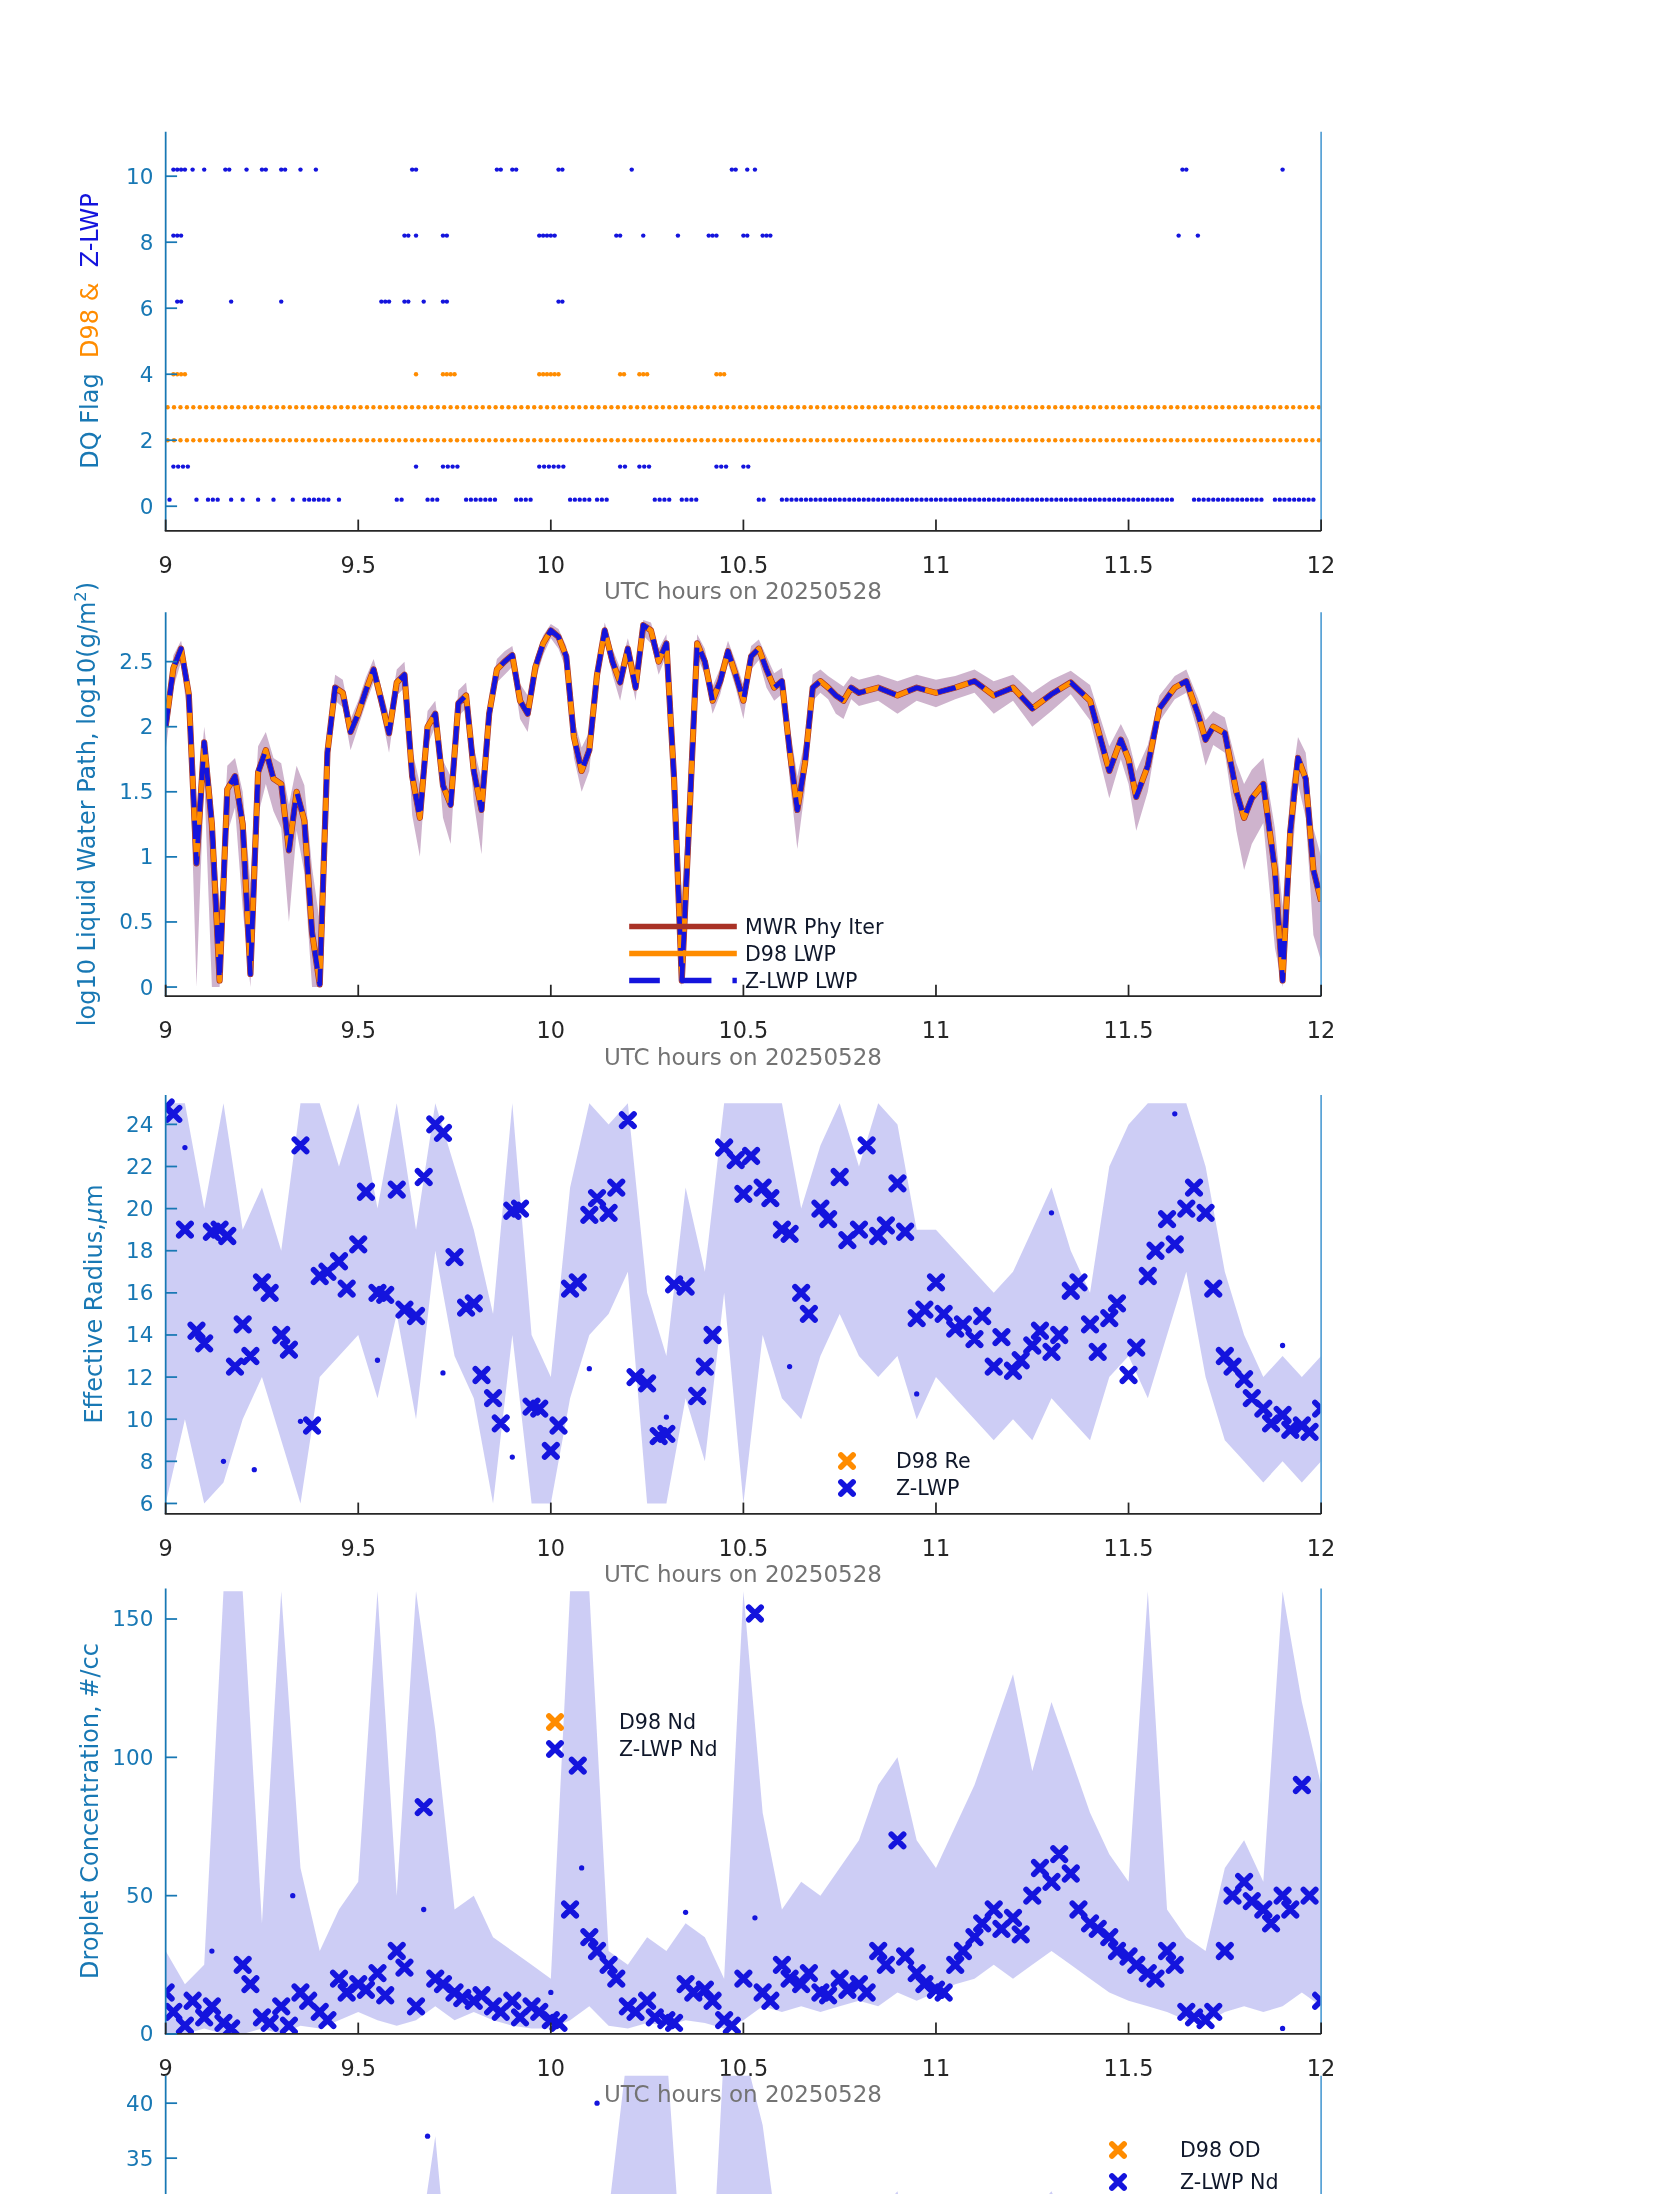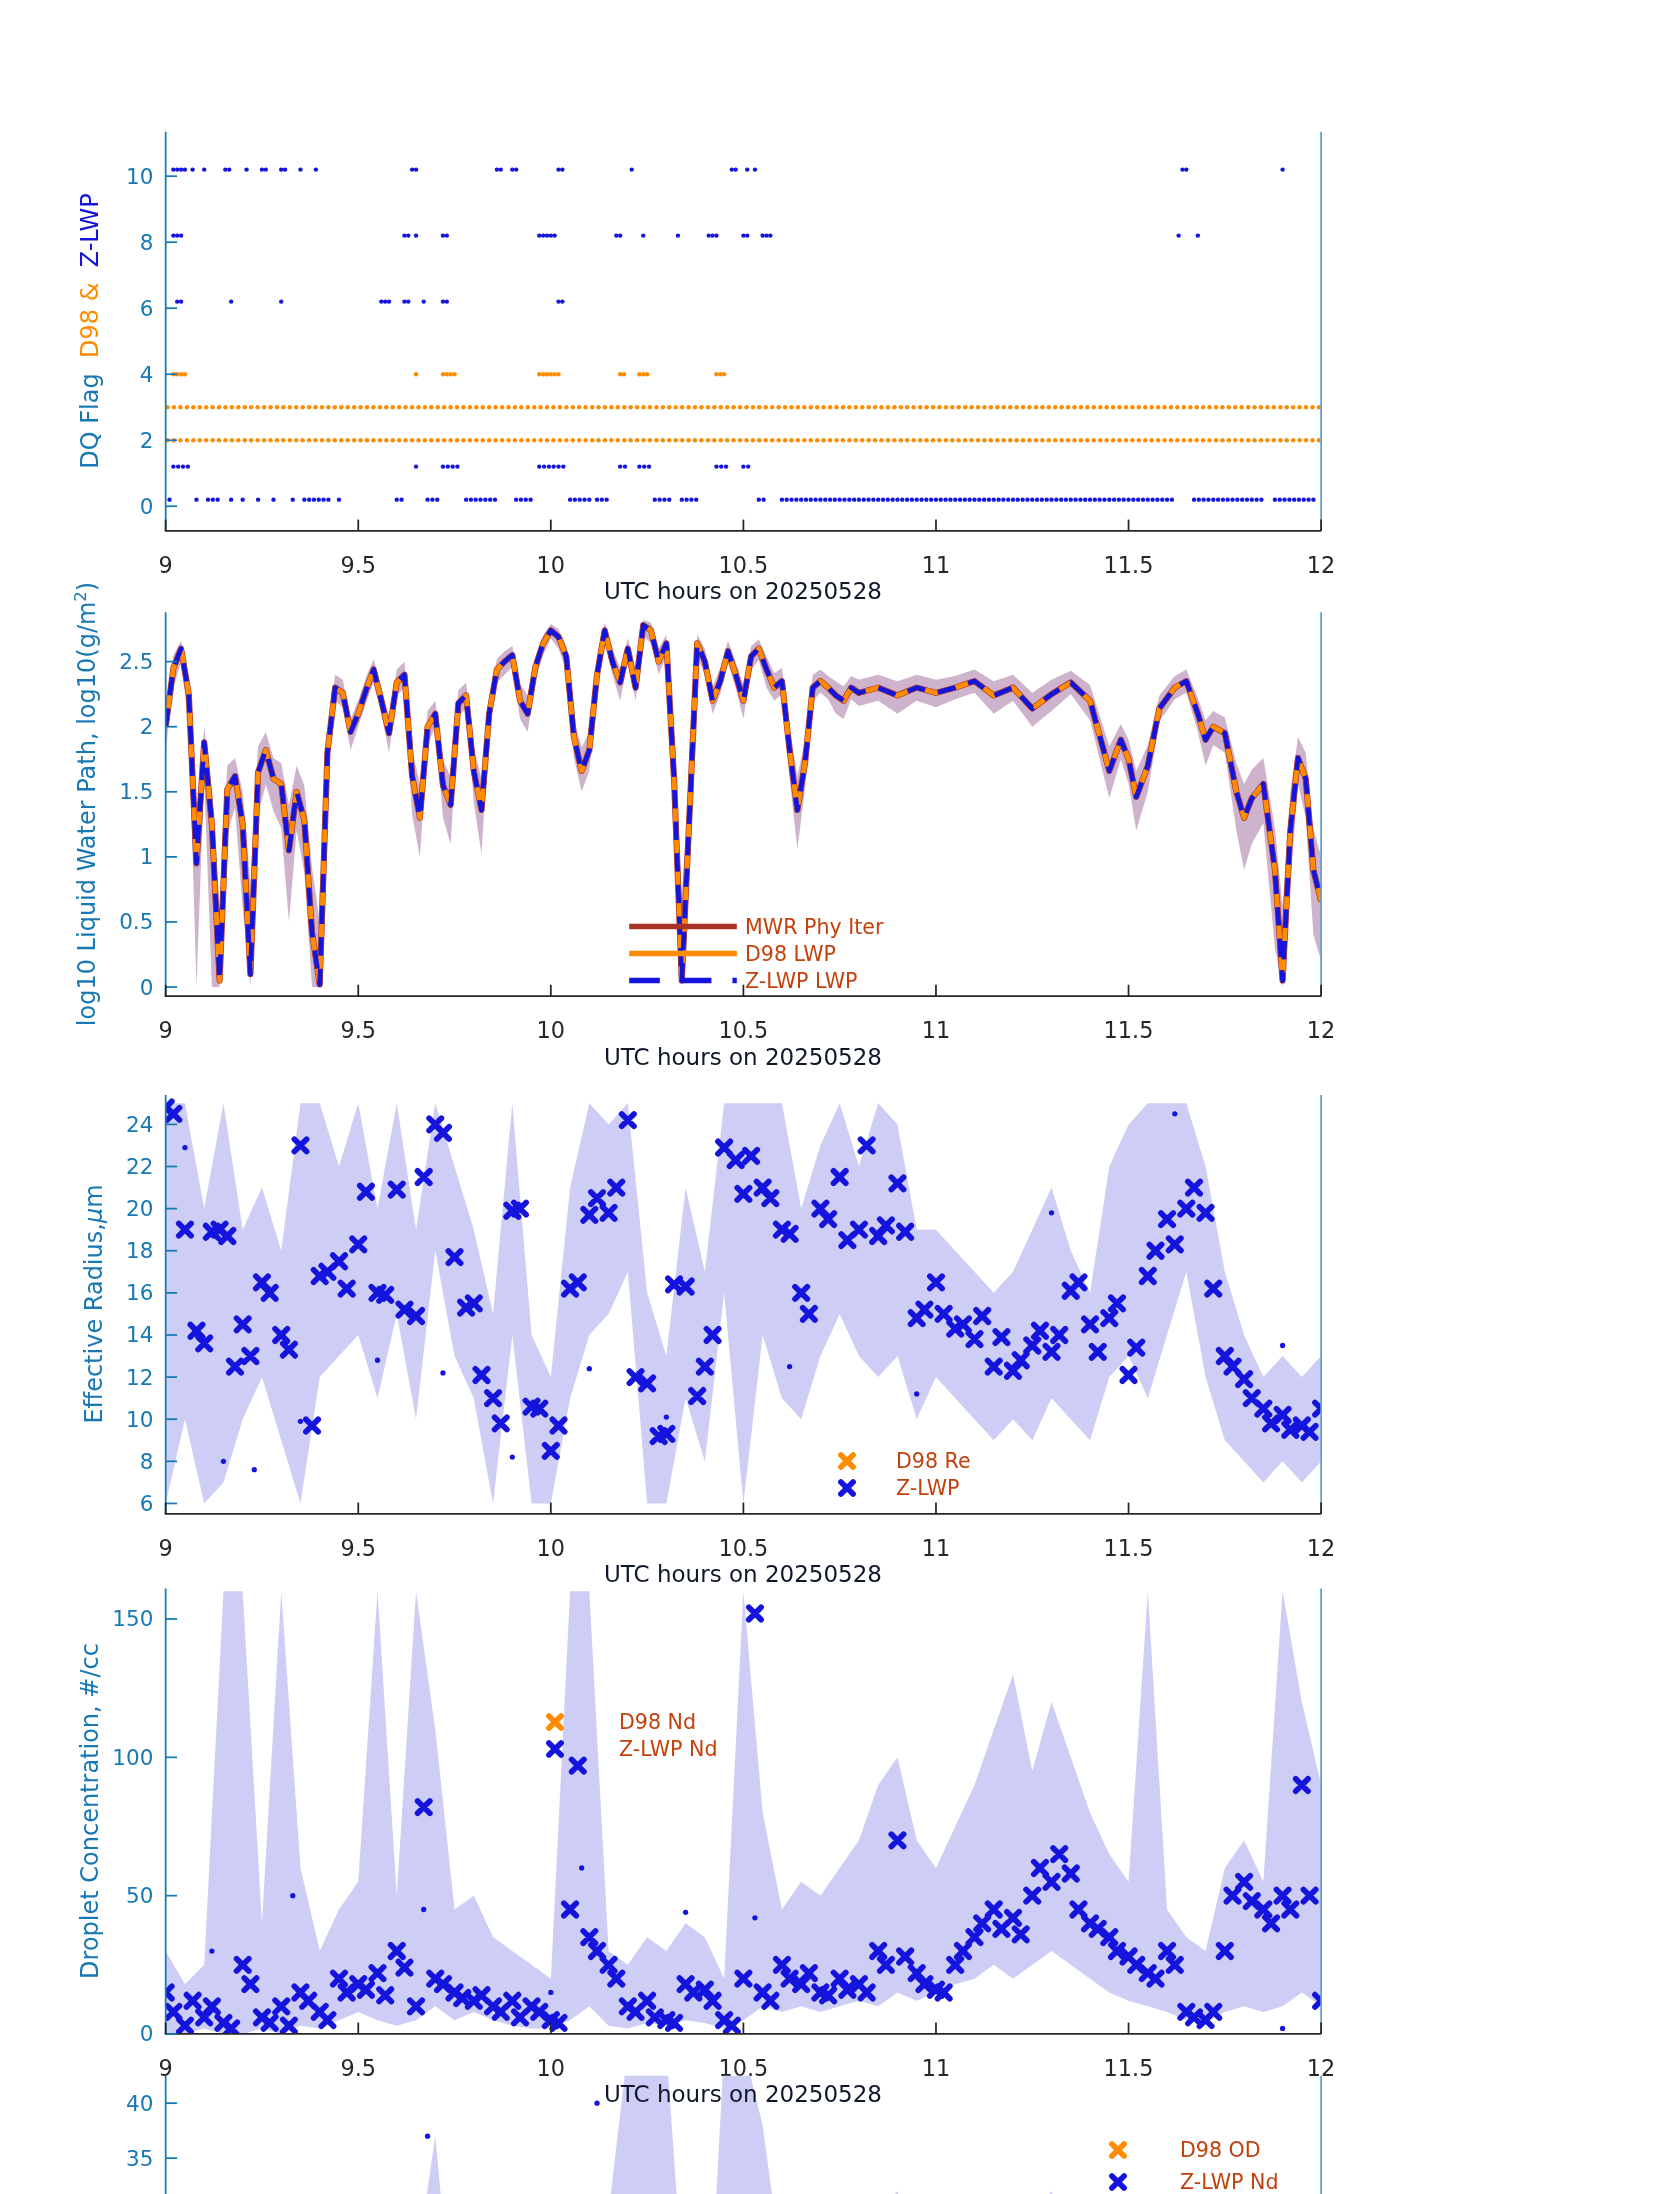--- a/index.html
+++ b/index.html
@@ -1,24 +1,24 @@
 <!DOCTYPE html>
 <html style="font-size:7px"><head>
 <meta charset="utf-8">
 <style>
   html,body{margin:0;padding:0;background:#ffffff;}
   body{width:1679px;height:2633px;position:relative;font-family:"DejaVu Sans",sans-serif;}
   #fig{position:absolute;left:0;top:0;}
   .ylabel{position:absolute;white-space:nowrap;font-size:24px;transform:translate(-50%,-50%) rotate(-90deg);color:#1878b4;}
   .ylabel sup{font-size:0.68em;}
   .mu{font-style:italic;}
-  .xlabel{position:absolute;white-space:nowrap;font-size:23px;color:#0f172a;transform:translateX(-50%);}
+  .xlabel{position:absolute;white-space:nowrap;font-size:23px;color:#737373;transform:translateX(-50%);}
   .legend{position:absolute;}
   .legend .row{display:flex;align-items:center;height:27px;}
-  .legend .lab{font-size:20.6px;color:#c2410c;white-space:nowrap;}
+  .legend .lab{font-size:20.6px;color:#0f172a;white-space:nowrap;}
   .sw-line{margin-right:7px;}
   .sw-x{margin-right:39px;}
   #legend-nd .sw-x{margin-right:54px;}
   #legend-od .sw-x{margin-right:52px;}
   #legend-od .row{height:32px;}
   .part-d98{color:#ff8c00;}
   .part-zlwp{color:#1414dd;}
 </style>
 </head>
 <body>

